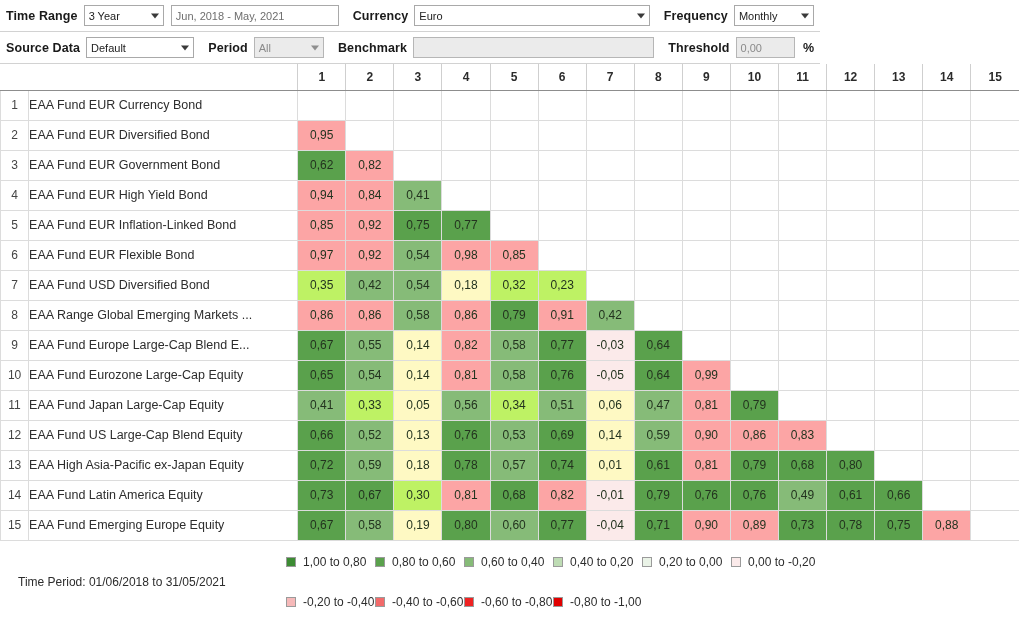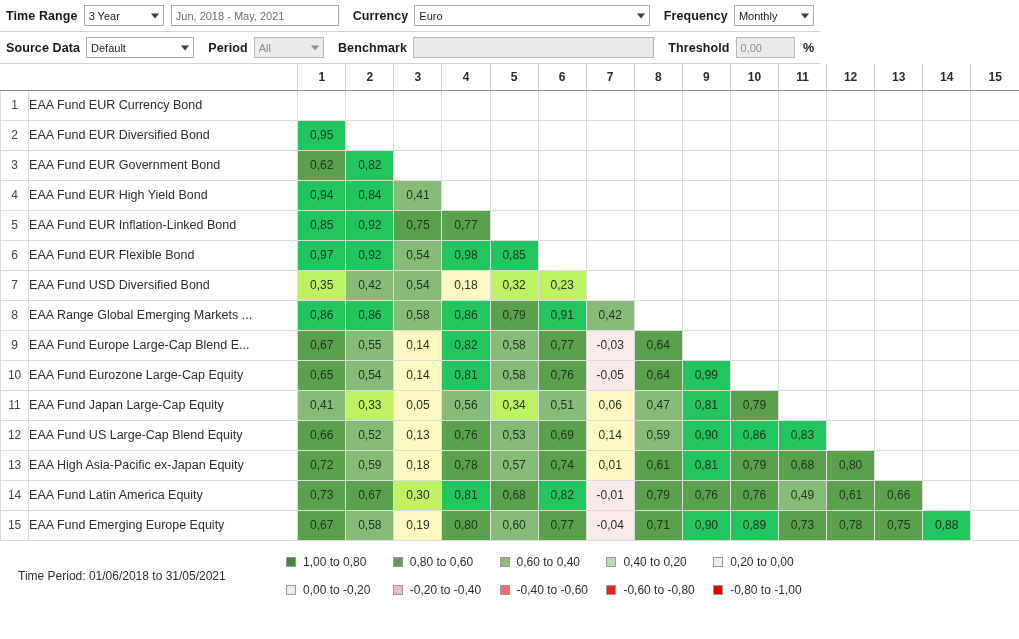--- a/index.html
+++ b/index.html
@@ -115,21 +115,21 @@
     color: #23331f;
   }
   td.cell.empty { background: #ffffff; }
   td.cell .v {
     display: block;
     line-height: 28px;
     height: 28px;
   }
 
   
-  .b-g1 { background: #22c55e; color: #ffffff; }          
+  .b-g1 { background: #fca5a5; color: #ffffff; }          
   .b-g2 { background: #5aa14c; color: #23331f; }          
   .b-g3 { background: #86bb78; color: #23331f; }          
   .b-g4 { background: #bef264; color: #23331f; }          
   .b-g5 { background: #fef9c3; color: #23331f; }          
   .b-r1 { background: #fbeaea; color: #3a2020; }          
 
   
   .legend {
     padding: 14px 0 0 0;
     display: flex;
@@ -139,22 +139,22 @@
     width: 286px;
     padding-left: 18px;
     font-size: 12px;
     color: #2d2d2d;
     line-height: 18px;
     white-space: nowrap;
   }
   .legend .swatch-grid {
     flex: 1;
     display: grid;
-    grid-template-columns: repeat(5, 1fr);
-    row-gap: 14px;
+    grid-template-columns: repeat(6, 1fr);
+    row-gap: 26px;
   }
   .legend .item {
     display: flex;
     align-items: center;
     font-size: 12px;
     color: #2d2d2d;
     line-height: 14px;
     white-space: nowrap;
   }
   .legend .sw {

